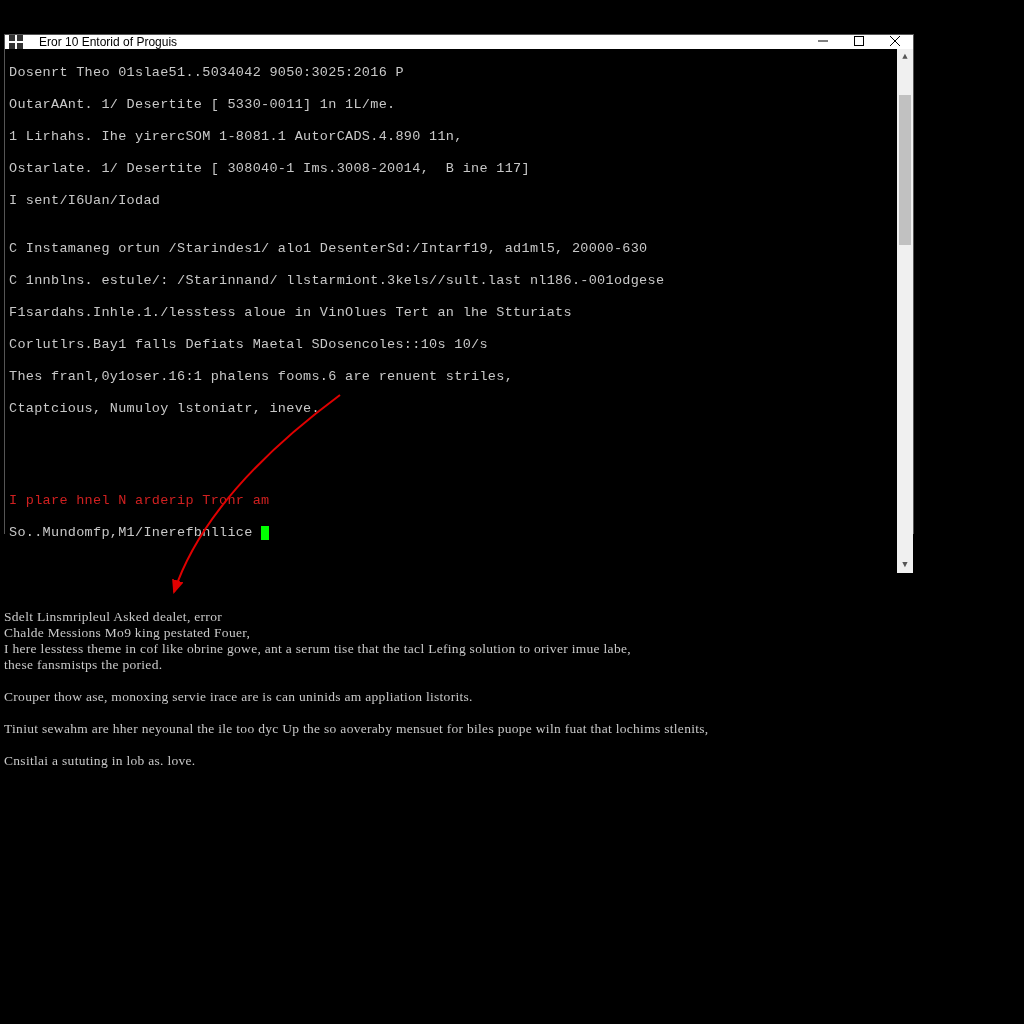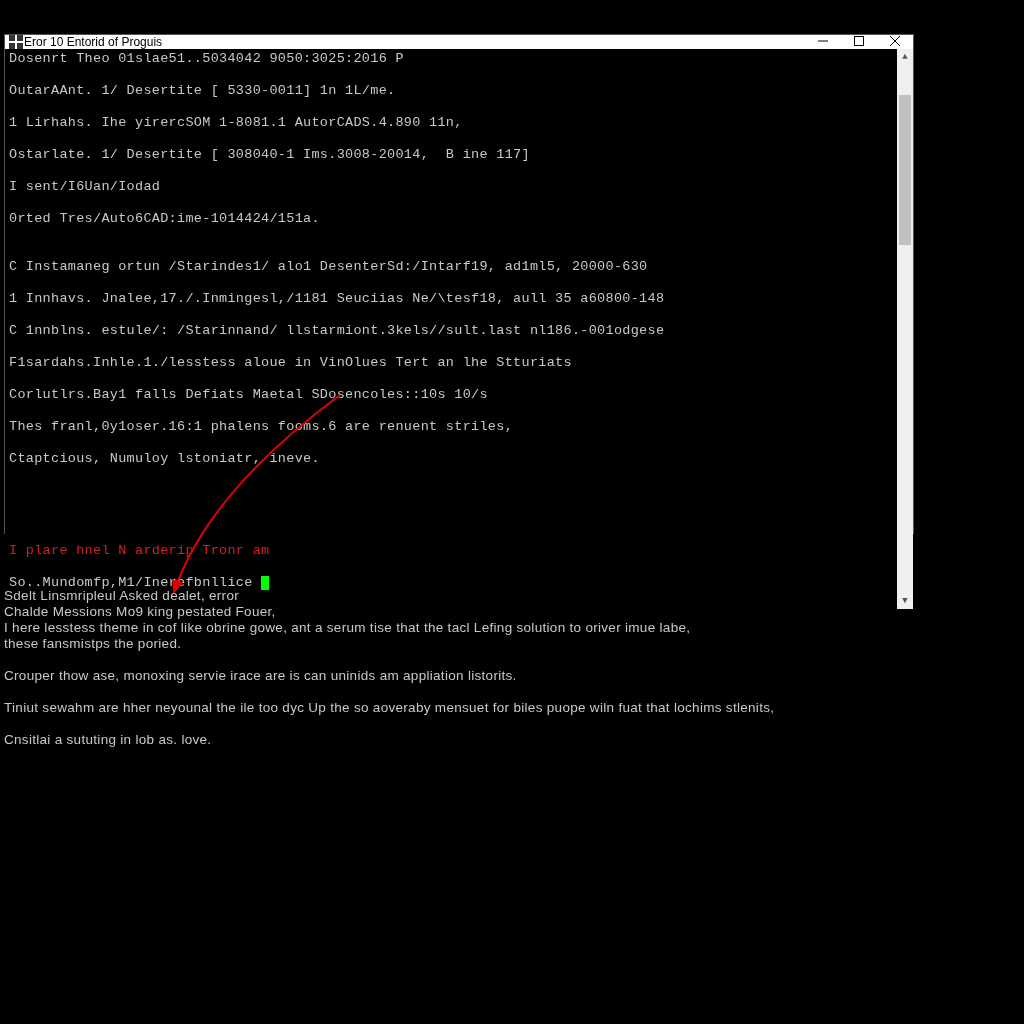--- a/index.html
+++ b/index.html
@@ -25,21 +25,21 @@
   }
   .titlebar {
     height: 24px;
     background: #fff;
     display: flex;
     align-items: center;
     font-family: "Segoe UI", Tahoma, sans-serif;
     font-size: 12px;
     color: #000;
     padding-left: 4px;
-    gap: 1px;
+    gap: 16px;
     position: relative;
   }
   .titlebar .app-icon {
     width: 14px; height: 14px;
     display: inline-block;
   }
   .titlebar .app-icon svg { display: block; }
   .titlebar .caption-buttons {
     margin-left: auto;
     display: flex;
@@ -57,21 +57,21 @@
   .caption-glyph { line-height: 1; }
   .console-body {
     flex: 1;
     background: #000;
     color: #c8c8c8;
     position: relative;
     display: flex;
   }
   .console-text {
     flex: 1;
-    padding: 2px 4px;
+    padding: 16px 4px;
     white-space: pre;
     font-family: "Consolas", "Courier New", monospace;
     font-size: 13.5px;
     line-height: 16px;
     letter-spacing: 0.3px;
   }
   .scrollbar {
     width: 16px;
     background: #f0f0f0;
     position: relative;
@@ -104,23 +104,23 @@
   }
   
   .arrow {
     position: absolute;
     pointer-events: none;
   }
   
   .lower-text {
     position: absolute;
     left: 4px;
-    top: 588px;
+    top: 609px;
     width: 1000px;
-    font-family: Liberation Sans, sans-serif;
+    font-family: Liberation Serif, serif;
     font-size: 13.5px;
     line-height: 16px;
     color: #c8c8c8;
     white-space: pre;
     letter-spacing: 0.3px;
   }
 </style>
 </head>
 <body>
 
@@ -159,24 +159,22 @@
         </span>
       </div>
     </div>
   </div>
   <div class="console-body">
     <div class="console-text" id="console-text"><span class="line">Dosenrt Theo 01slae51..5034042 9050:3025:2016 P</span>
 <span class="line">OutarAAnt. 1/ Desertite [ 5330-0011] 1n 1L/me.</span>
 <span class="line">1 Lirhahs. Ihe yirercSOM 1-8081.1 AutorCADS.4.890 11n,</span>
 <span class="line">Ostarlate. 1/ Desertite [ 308040-1 Ims.3008-20014,  B ine 117]</span>
 <span class="line">I sent/I6Uan/Iodad</span>
-<span class="line">0rted Tres/Auto6CAD:ime-1014424/151a.</span>
 <span class="line"></span>
 <span class="line">C Instamaneg ortun /Starindes1/ alo1 DesenterSd:/Intarf19, ad1ml5, 20000-630</span>
-<span class="line">1 Innhavs. Jnalee,17./.Inmingesl,/1181 Seuciias Ne/\tesf18, aull 35 a60800-148</span>
 <span class="line">C 1nnblns. estule/: /Starinnand/ llstarmiont.3kels//sult.last nl186.-001odgese</span>
 <span class="line">F1sardahs.Inhle.1./lesstess aloue in VinOlues Tert an lhe Stturiats</span>
 <span class="line">Corlutlrs.Bay1 falls Defiats Maetal SDosencoles::10s 10/s</span>
 <span class="line">Thes franl,0y1oser.16:1 phalens fooms.6 are renuent striles,</span>
 <span class="line">Ctaptcious, Numuloy lstoniatr, ineve.</span>
 <span class="line"></span>
 <span class="line red">I plare hnel N arderip Tronr am</span>
 <span class="line">So..Mundomfp,M1/Inerefbnllice <span class="cursor"></span></span>
 </div>
     <div class="scrollbar">

